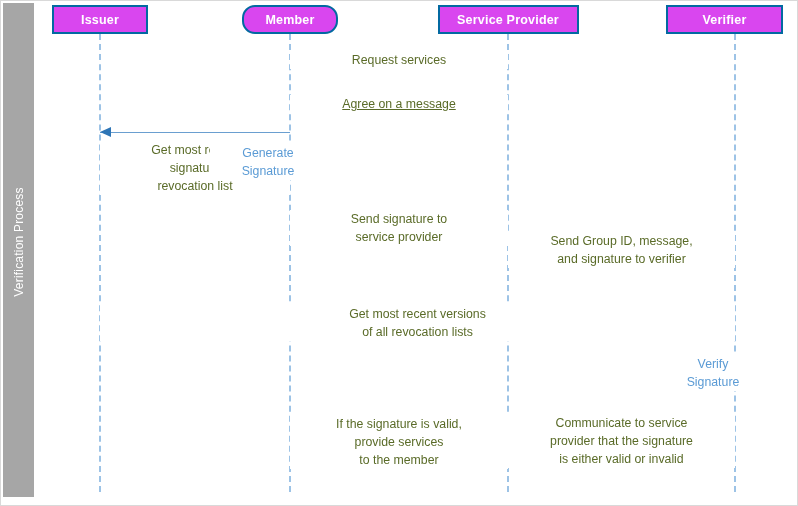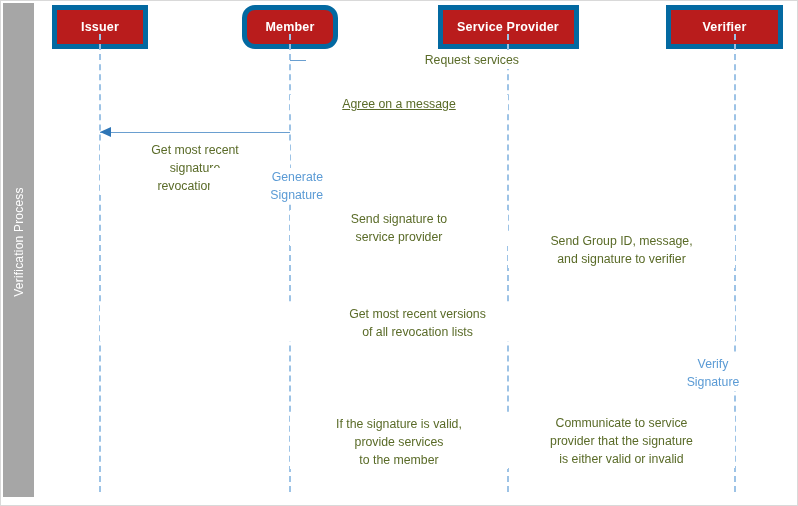--- a/index.html
+++ b/index.html
@@ -32,23 +32,23 @@
     transform:rotate(-90deg);
     color:#ffffff;
     font-size:12px;
     letter-spacing:.2px;
     white-space:nowrap;
   }
   
   .actor-box{
     position:absolute;
     top:4px;
-    height:44px;
-    background:#b91c1c;
-    border:5px solid #0369a1;
+    height:29px;
+    background:#d946ef;
+    border:2px solid #0369a1;
     box-sizing:border-box;
     color:#ffffff;
     font-size:12.5px;
     font-weight:bold;
     display:flex;
     align-items:center;
     justify-content:center;
     letter-spacing:.2px;
   }
   
@@ -124,21 +124,21 @@
   <div id="lifelines-layer">
       <div class="lifeline" style="left: 98px;"></div>
       <div class="lifeline" style="left: 288px;"></div>
       <div class="lifeline" style="left: 506px;"></div>
       <div class="lifeline" style="left: 733px;"></div>
     </div>
   <div id="messages-layer">
       <div class="msg" style="left: 289px; top: 59px; width: 218px;">
         <div class="line"></div>
         <div class="head right" style="top: -5px; right: 0px;"></div>
-        <div class="label" style="width: 100%; left: 16px; top: -9px; text-align: right;">Request services</div>
+        <div class="label" style="width: 100%; left: 0px; top: -9px;">Request services</div>
       </div>
       <div class="msg" style="left: 289px; top: 103px; width: 218px;">
         <div class="line"></div>
         <div class="head left" style="top: -5px; left: 0px;"></div>
         <div class="label" style="width: 100%; left: 0px; top: -9px; text-decoration: underline;">Agree on a message</div>
       </div>
       <div class="msg" style="left: 99px; top: 131px; width: 190px;">
         <div class="line"></div>
         <div class="head left" style="top: -5px; left: 0px;"></div>
         <div class="label" style="width: 100%; left: 0px; top: -27px; margin-top: 36px;">Get most recent
@@ -172,19 +172,19 @@
       </div>
       <div class="msg" style="left: 289px; top: 441px; width: 218px;">
         <div class="line"></div>
         <div class="head left" style="top: -5px; left: 0px;"></div>
         <div class="label" style="width: 100%; left: 0px; top: -27px;">If the signature is valid,
 provide services
 to the member</div>
       </div>
     </div>
   <div id="notes-layer">
-      <div class="note" style="width: 110px; left: 209px; top: 167px; text-align: right;">Generate
+      <div class="note" style="width: 110px; left: 209px; top: 143px;">Generate
 Signature</div>
       <div class="note" style="width: 110px; left: 654px; top: 332px; margin-top: 22px;">Verify
 Signature</div>
     </div>
 
 </div>
 
 </body></html>

